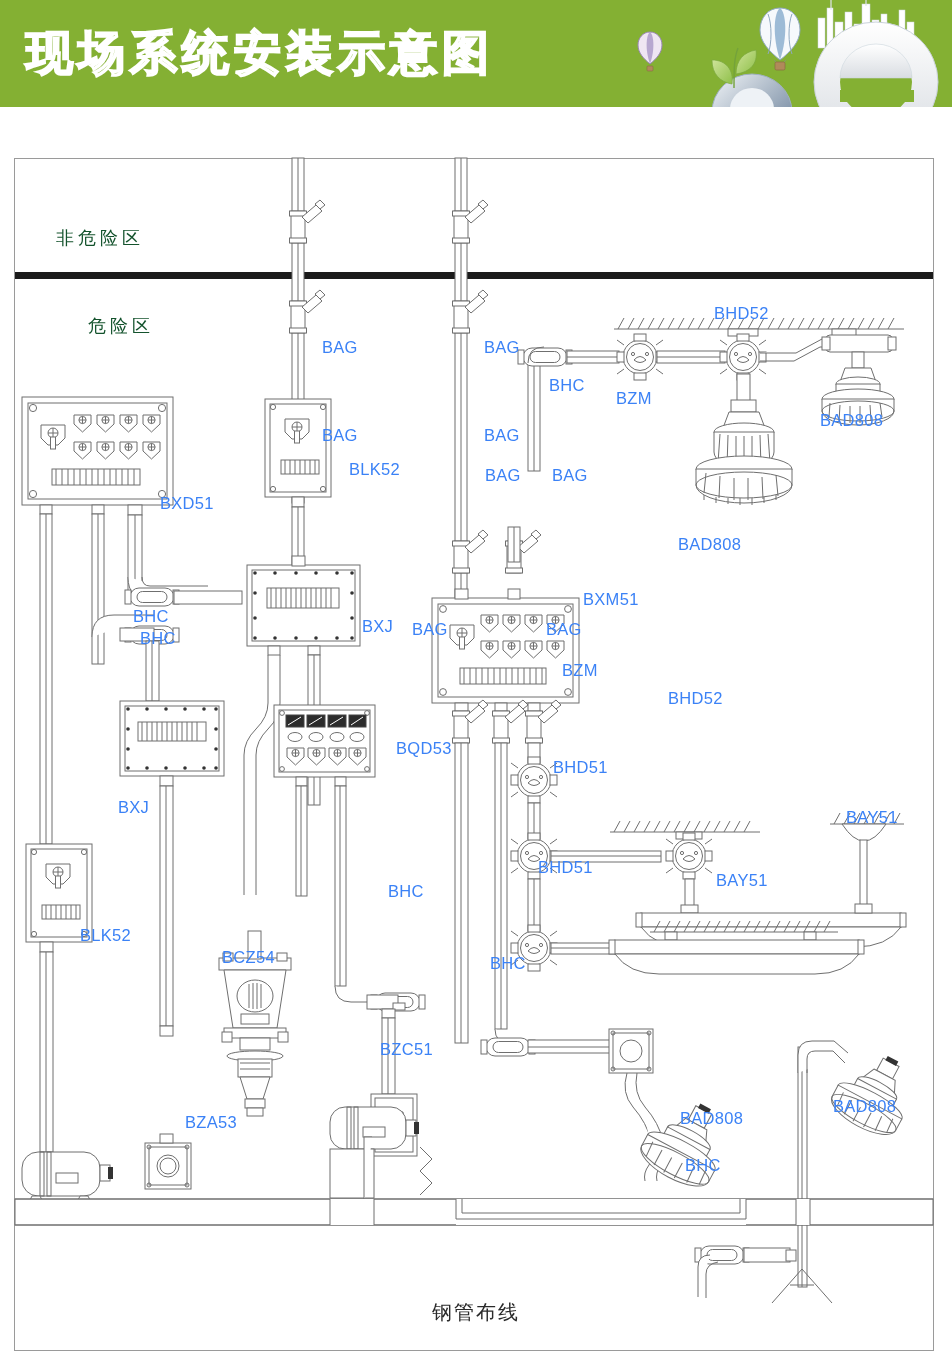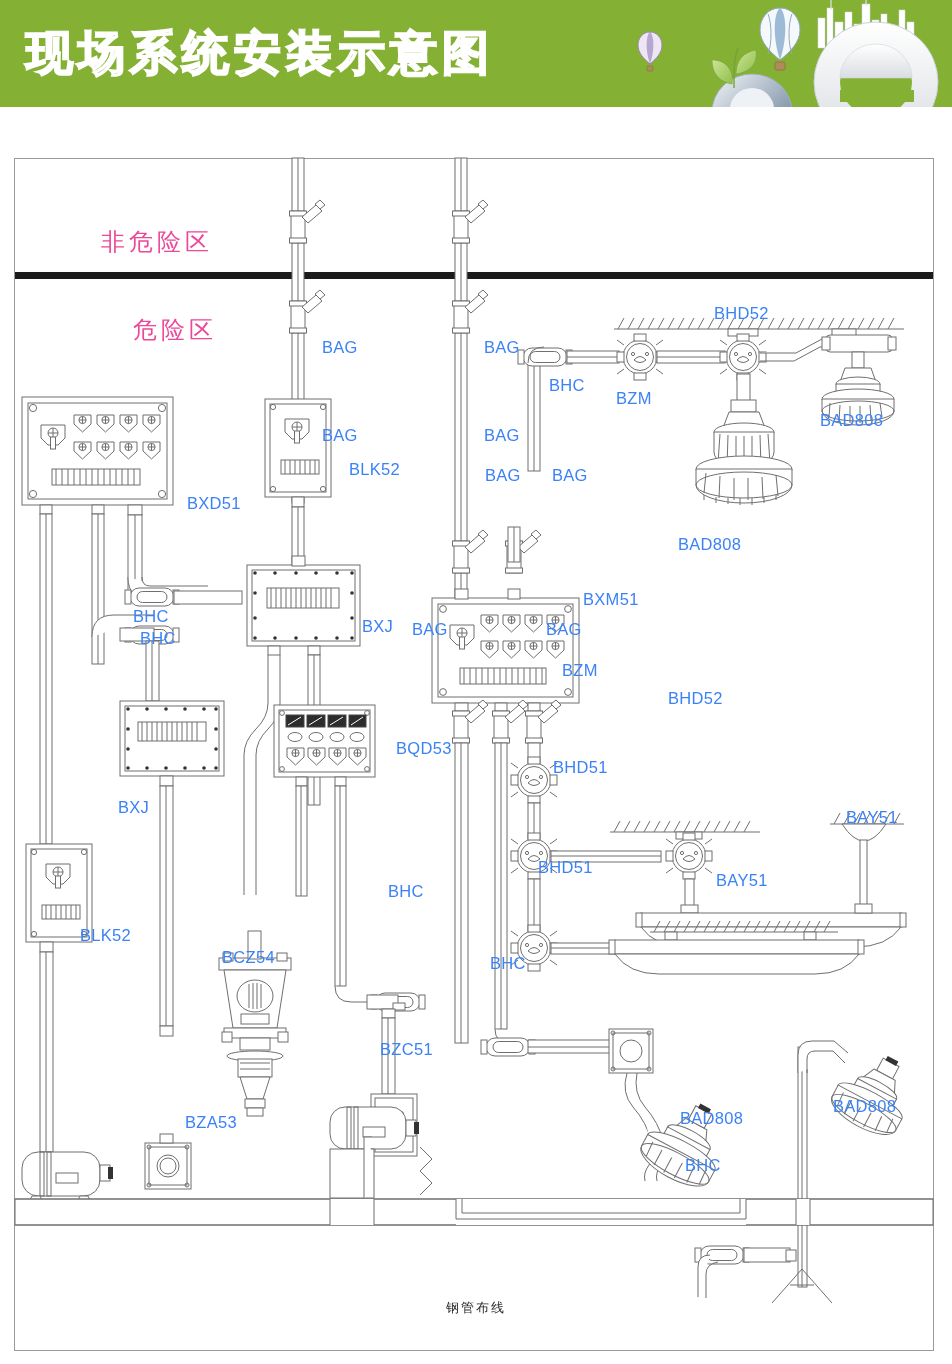--- a/index.html
+++ b/index.html
@@ -13,27 +13,27 @@
     -webkit-text-stroke:2px #ffffff;
     text-shadow:0 0 0 #fff;
     font-family:"DejaVu Sans","Liberation Sans",sans-serif;white-space:nowrap;}
   
   #logo-wrap{position:absolute;right:0;top:0;width:262px;height:150px;}
 
   
   #diagram{position:absolute;left:0;top:107px;width:952px;height:1257px;background:#fff;}
   #frame{position:absolute;left:14px;top:51px;width:920px;height:1193px;border:1px solid #9a9a9a;box-sizing:border-box;}
   #zone-divider{position:absolute;left:15px;top:165px;width:918px;height:7px;background:#1b1b1b;}
-  .zone-label{position:absolute;font-size:24px;color:#ec4899;letter-spacing:4px;
-       font-family:"DejaVu Serif","Liberation Serif",serif;white-space:nowrap;margin-left:45px;}
+  .zone-label{position:absolute;font-size:18px;color:#14532d;letter-spacing:4px;
+       font-family:"DejaVu Serif","Liberation Serif",serif;white-space:nowrap;}
   #zone-nonhaz{left:56px;top:119px;}
   #zone-haz{left:88px;top:207px;}
 
   .lbl{position:absolute;font-size:16.5px;color:#3b82f6;white-space:nowrap;letter-spacing:.3px;}
-  #caption{position:absolute;left:0;top:1192px;width:952px;text-align:center;font-size:13px;color:#2a2a2a;
+  #caption{position:absolute;left:0;top:1192px;width:952px;text-align:center;font-size:20px;color:#2a2a2a;
       font-family:Liberation Sans, sans-serif;letter-spacing:2px;}
 
   svg{position:absolute;left:0;top:0;overflow:visible;}
   .ln{fill:none;stroke:#6f6f6f;stroke-width:1;}
   .ln2{fill:#fff;stroke:#6f6f6f;stroke-width:1;}
   .dot{fill:#333;}
   .hatch{stroke:#6f6f6f;stroke-width:1;}
 </style>
 </head>
 <body>
@@ -878,21 +878,21 @@
     <div class="lbl" style="left:484px;top:231px">BAG</div>
     <div class="lbl" style="left:322px;top:319px">BAG</div>
     <div class="lbl" style="left:484px;top:319px">BAG</div>
     <div class="lbl" style="left:714px;top:197px">BHD52</div>
     <div class="lbl" style="left:549px;top:269px">BHC</div>
     <div class="lbl" style="left:616px;top:282px">BZM</div>
     <div class="lbl" style="left:820px;top:304px">BAD808</div>
     <div class="lbl" style="left:349px;top:353px">BLK52</div>
     <div class="lbl" style="left:485px;top:359px">BAG</div>
     <div class="lbl" style="left:552px;top:359px">BAG</div>
-    <div class="lbl" style="left:187px;top:387px">BXD51</div>
+    <div class="lbl" style="left:160px;top:387px">BXD51</div>
     <div class="lbl" style="left:678px;top:428px">BAD808</div>
     <div class="lbl" style="left:583px;top:483px">BXM51</div>
     <div class="lbl" style="left:133px;top:500px">BHC</div>
     <div class="lbl" style="left:362px;top:510px">BXJ</div>
     <div class="lbl" style="left:412px;top:513px">BAG</div>
     <div class="lbl" style="left:546px;top:513px">BAG</div>
     <div class="lbl" style="left:140px;top:522px">BHC</div>
     <div class="lbl" style="left:562px;top:554px">BZM</div>
     <div class="lbl" style="left:668px;top:582px">BHD52</div>
     <div class="lbl" style="left:396px;top:632px">BQD53</div>

